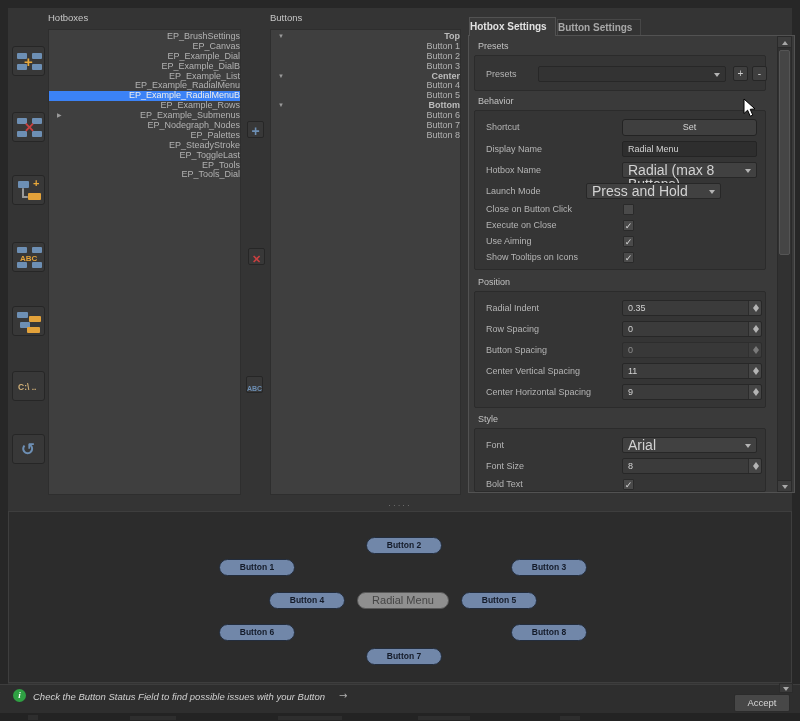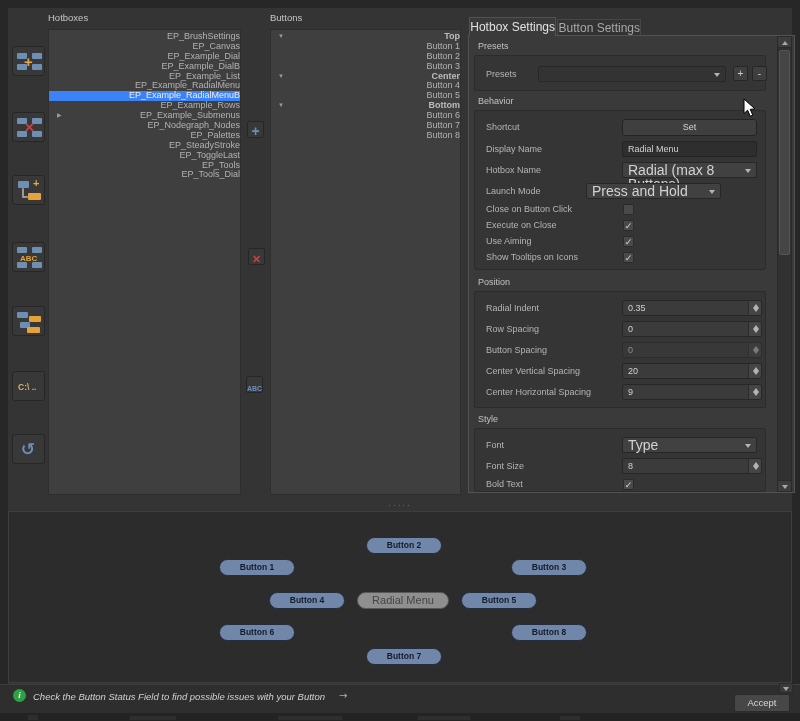--- a/index.html
+++ b/index.html
@@ -33,21 +33,21 @@
   .mini-plus { color:#6d8fb4; font-size:14px; line-height:15px; font-weight:bold; }
   .mini-x { color:#c84040; font-size:11px; line-height:15px; font-weight:bold; }
   .mini-abc { color:#6d8fb4; font-size:7px; line-height:15px; font-weight:bold; }
 
   
   .tree-group { position:relative; height:9.9px; line-height:9.9px; font-size:9px; font-weight:bold; color:#bcbcbc; padding-left:20px; }
   .tree-group .exp { position:absolute; left:7px; top:0; font-size:6px; color:#9a9a9a; font-weight:normal; line-height:9.9px; }
   .tree-item { height:9.9px; line-height:9.9px; font-size:9px; color:#b2b2b2; padding-left:33px; }
 
   
-  .tab { position:absolute; font-size:12px; text-align:right; border:1px solid #525252; border-bottom:none; }
+  .tab { position:absolute; font-size:10px; text-align:left; border:1px solid #525252; border-bottom:none;font-weight:bold; }
   .tab.active { background:#3a3a3a; color:#e2e2e2; z-index:3; }
   .tab.inactive { background:#333333; color:#a8a8a8; border-color:#474747; }
   .settings-frame { position:absolute; left:468px; top:35px; width:327px; height:458px; background:#3a3a3a; border:1px solid #525252; z-index:2; }
   .sec-header { position:absolute; font-size:9px; color:#c2c2c2; }
   .group-box { position:absolute; left:474px; width:292px; background:#353535; border:1px solid #2b2b2b; border-radius:2px; }
   .f-label { position:absolute; left:486px; font-size:9px; color:#b5b5b5; line-height:16px; }
   .text-input { position:absolute; background:#2e2e2e; border:1px solid #242424; color:#d2d2d2; font-size:9px; font-family:"Liberation Sans",sans-serif; padding:0 0 0 5px; border-radius:2px; }
   .combo { position:absolute; background:#414141; border:1px solid #272727; border-radius:2px; color:#d2d2d2; font-size:14px; line-height:14px; padding-left:5px; }
   .combo .tri { position:absolute; right:5px; top:6px; width:0; height:0; border-left:3.5px solid transparent; border-right:3.5px solid transparent; border-top:4px solid #b4b4b4; }
   .combo.empty { background:#333333; }
@@ -258,40 +258,40 @@
   <div class="f-label" style="top:342px;z-index:4;">Button Spacing</div>
   <div class="spin disabled" style="left:622px;top:342px;width:140px;height:16px;z-index:4;">
     <span>0</span>
     <span class="arrows">
         <span class="up"></span>
         <span class="dn"></span>
       </span>
   </div>
   <div class="f-label" style="top:363px;z-index:4;">Center Vertical Spacing</div>
   <div class="spin" style="left:622px;top:363px;width:140px;height:16px;z-index:4;">
-    <span>20</span>
+    <span>11</span>
     <span class="arrows">
         <span class="up"></span>
         <span class="dn"></span>
       </span>
   </div>
   <div class="f-label" style="top:384px;z-index:4;">Center Horizontal Spacing</div>
   <div class="spin" style="left:622px;top:384px;width:140px;height:16px;z-index:4;">
     <span>9</span>
     <span class="arrows">
         <span class="up"></span>
         <span class="dn"></span>
       </span>
   </div>
 
   <div class="sec-header" style="left:478px;top:414px;z-index:4;">Style</div>
   <div class="group-box" style="top:428px;height:64px;z-index:3;"></div>
   <div class="f-label" style="top:437px;z-index:4;">Font</div>
   <div class="combo" style="left:622px;top:437px;width:135px;height:16px;z-index:4;">
-    <span>Type</span><span class="tri"></span>
+    <span>Arial</span><span class="tri"></span>
   </div>
   <div class="f-label" style="top:458px;z-index:4;">Font Size</div>
   <div class="spin" style="left:622px;top:458px;width:140px;height:16px;z-index:4;">
     <span>8</span>
     <span class="arrows">
         <span class="up"></span>
         <span class="dn"></span>
       </span>
   </div>
   <div class="f-label" style="top:476px;z-index:4;">Bold Text</div>

